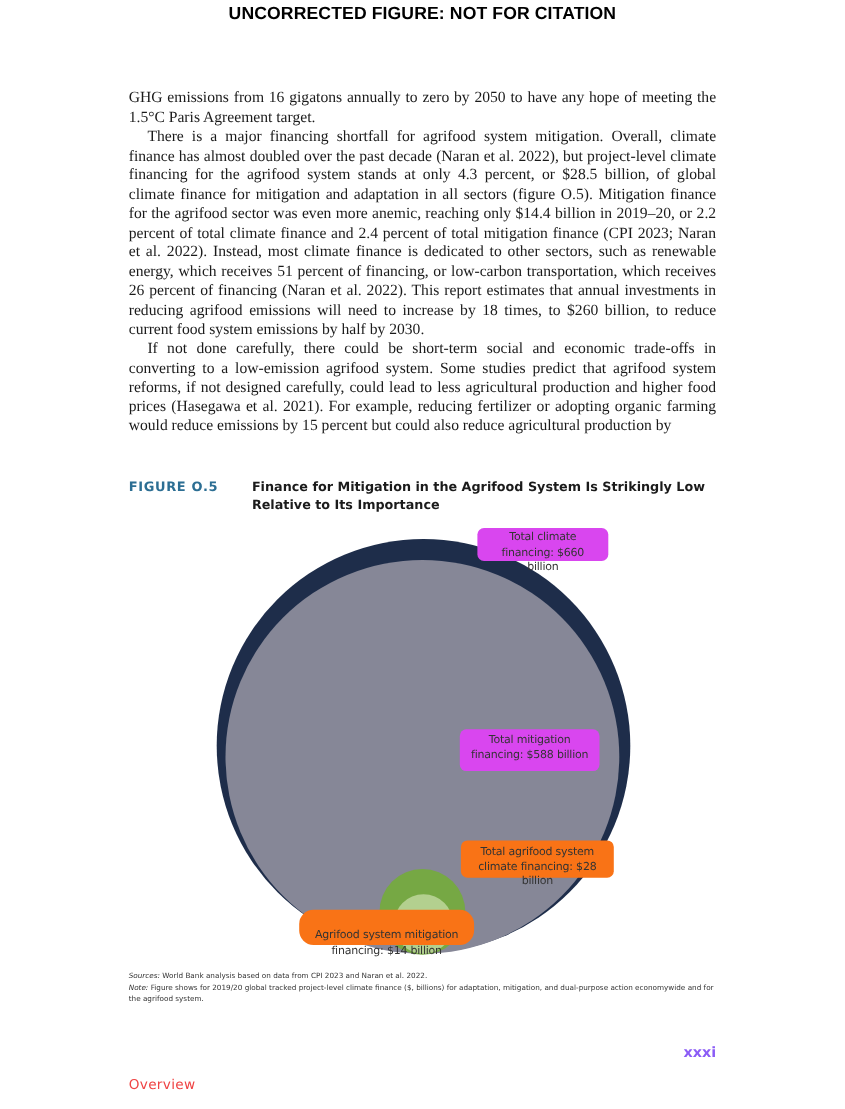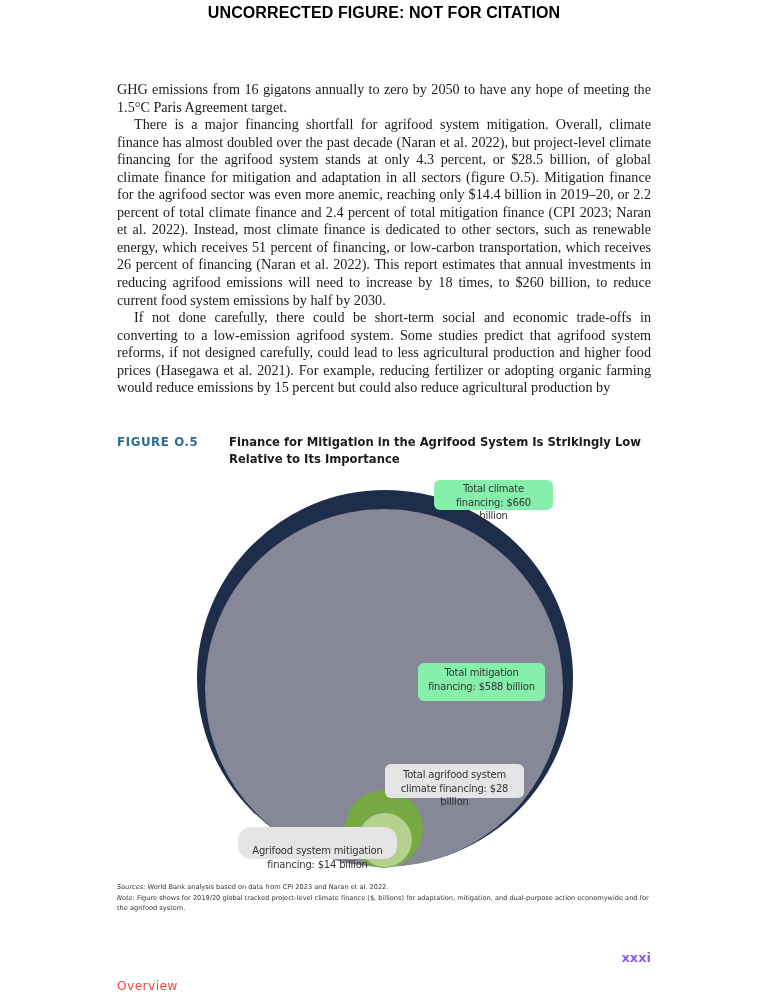--- a/index.html
+++ b/index.html
@@ -25,22 +25,22 @@
     font-size: 11.8px;
   }
   .fig-title { position: absolute; left: 87px; top: 0; width: 440px; font-weight: bold; margin-left: 25px; }
   .chart { position: absolute; left: 0; top: 0; width: 768px; height: 1008px; pointer-events: none; }
   .chart svg { position: absolute; left: 0; top: 0; }
   .label {
     position: absolute; font-family: "DejaVu Sans", sans-serif; font-size: 10px; line-height: 13.5px;
     color: #333; text-align: center; border-radius: 6px; padding: 2px 8px; box-sizing: border-box;
     letter-spacing: -0.2px;
   }
-  .label.grey { background: #86efac; }
-  .label.cream { background: #e5e5e5; }
+  .label.grey { background: #d946ef; }
+  .label.cream { background: #f97316; margin-left: 34px; }
   .notes {
     position: absolute; left: 117px; top: 882px; width: 540px;
     font-family: "DejaVu Sans", sans-serif; font-size: 6.6px; line-height: 10.5px; color: #333;
   }
   .notes p { margin: 0; }
   .notes em { font-style: italic; }
   .footer-left {
     position: absolute; left: 117px; top: 978px;
     font-family: "DejaVu Sans", sans-serif; font-size: 12.4px; color: #ef4444; letter-spacing: 0.3px;
   }

